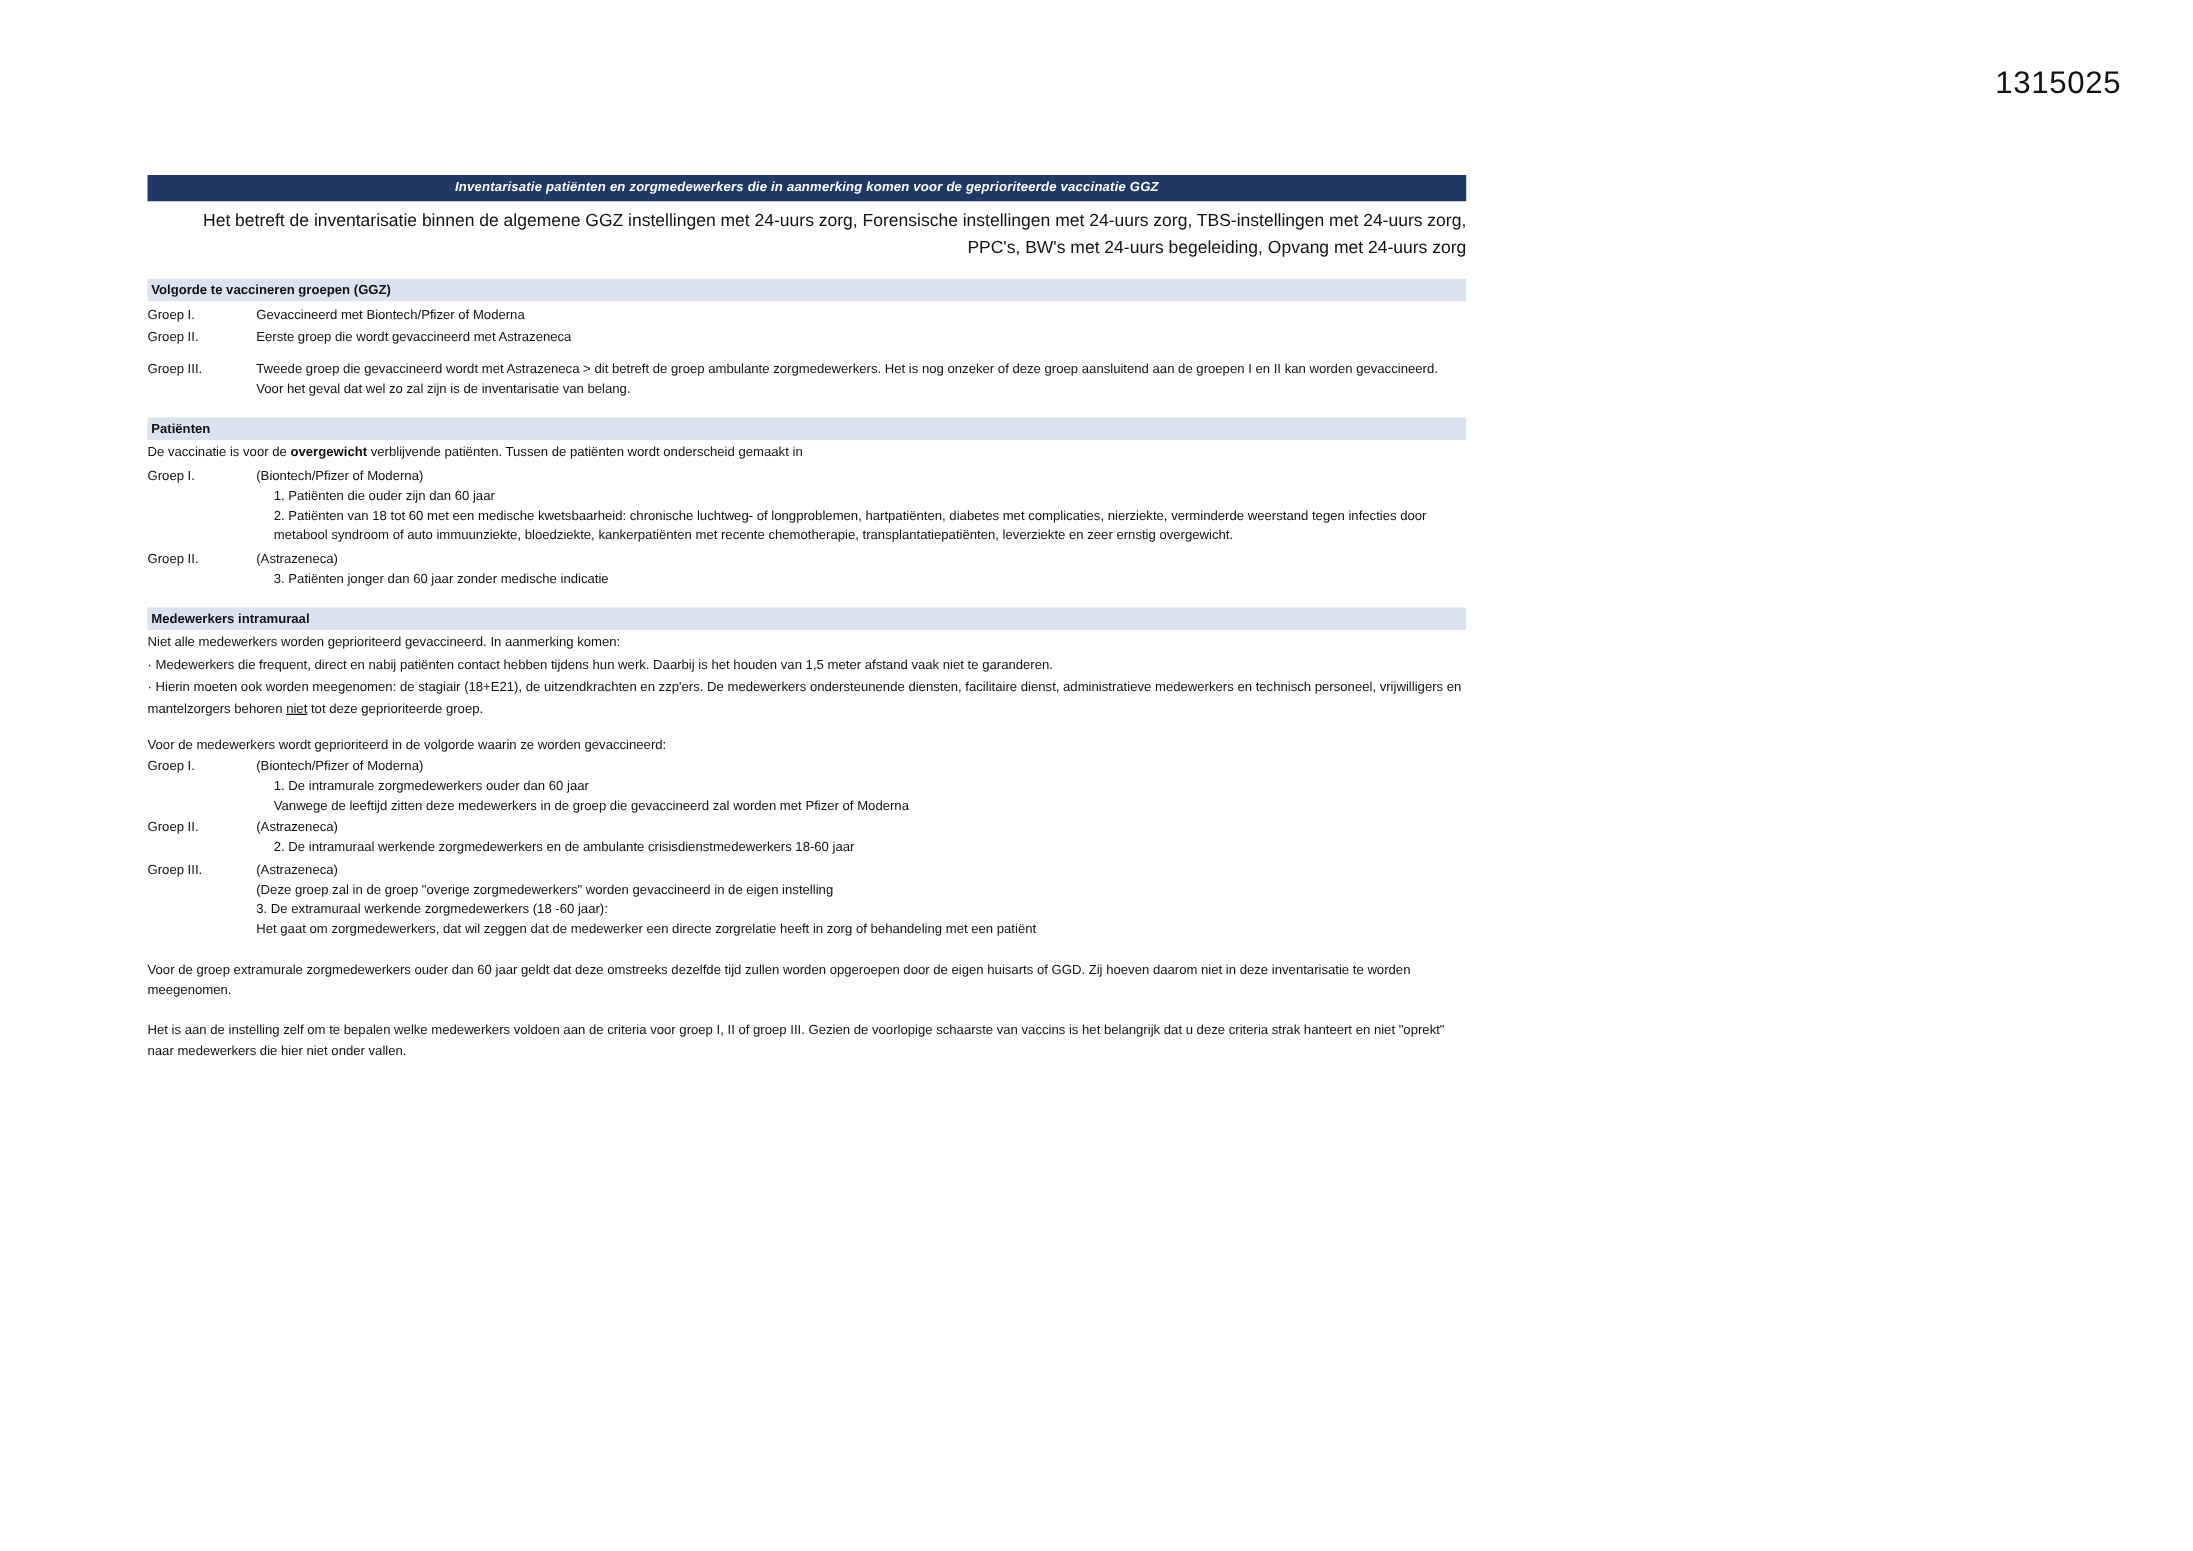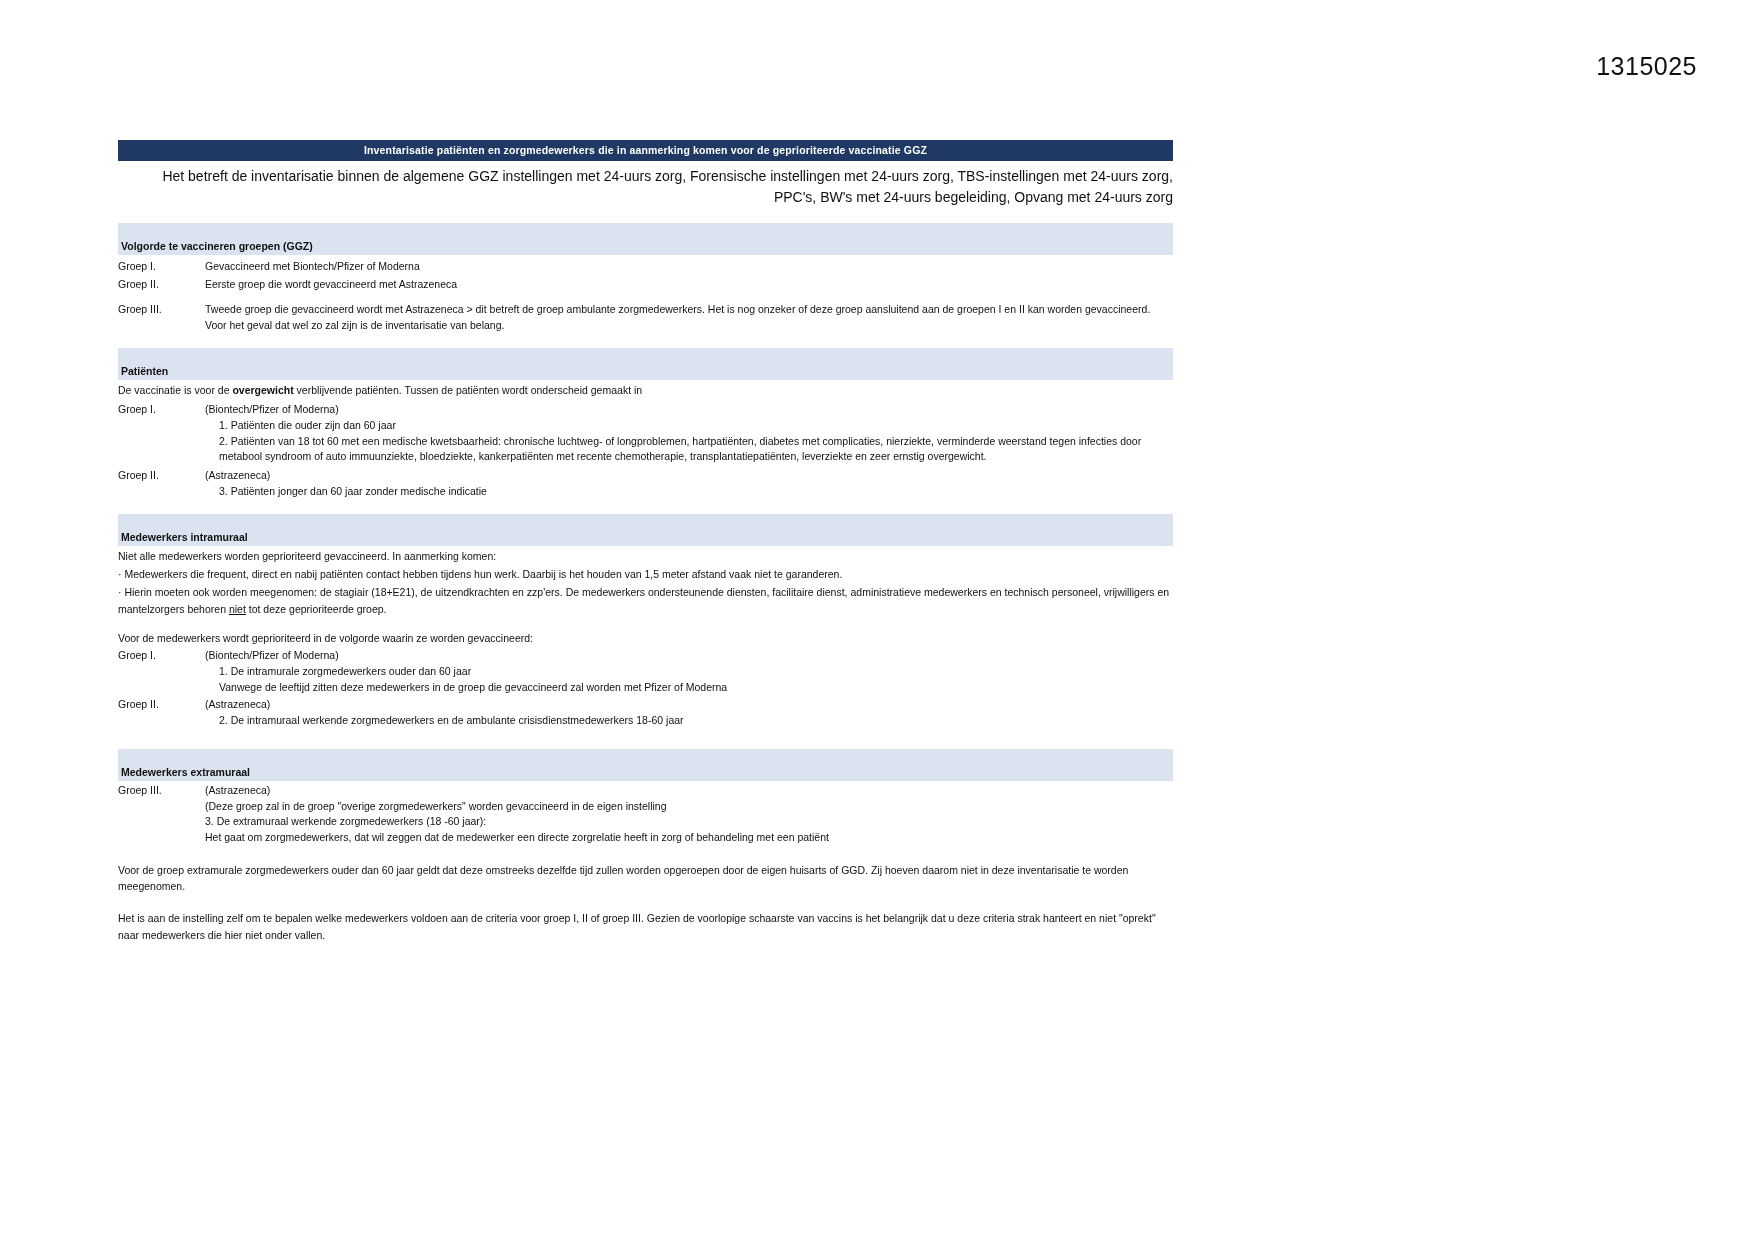--- a/index.html
+++ b/index.html
@@ -38,33 +38,34 @@
   }
   .title-bar {
     background: #1f3864;
     color: #ffffff;
     font-size: 10.5px;
     font-weight: bold;
     text-align: center;
     padding: 4px 0 4px 0;
     letter-spacing: 0.15px;
     line-height: 1.2;
+    font-style: italic;
   }
   .intro {
     font-size: 14px;
     line-height: 1.55;
     margin-top: 5px;
     text-align: right;
     color: #111;
   }
   .section-head {
     background: #dce3f0;
     font-size: 10.5px;
     font-weight: bold;
-    padding: 17px 0 3px 3px;
+    padding: 3px 0 3px 3px;
     margin-top: 14px;
     color: #111;
   }
   .row {
     display: flex;
     font-size: 10.5px;
     line-height: 1.5;
     margin-top: 4px;
     color: #111;
   }
@@ -157,21 +158,20 @@
     </div>
 
     <div class="row" style="margin-top:2px;">
       <div class="lbl">Groep II.</div>
       <div class="val">
         <span class="l1">(Astrazeneca)</span>
         <span class="l2">2. De intramuraal werkende zorgmedewerkers en de ambulante crisisdienstmedewerkers 18-60 jaar</span>
       </div>
     </div>
 
-    <div class="section-head" style="margin-top:20px;">Medewerkers extramuraal</div>
 
     <div class="row" style="margin-top:2px;">
       <div class="lbl">Groep III.</div>
       <div class="val">
         <span class="l1">(Astrazeneca)</span>
         <span class="l1">(Deze groep zal in de groep "overige zorgmedewerkers" worden gevaccineerd in de eigen instelling</span>
         <span class="l1">3. De extramuraal werkende zorgmedewerkers (18 -60 jaar):</span>
         <span class="l1">Het gaat om zorgmedewerkers, dat wil zeggen dat de medewerker een directe zorgrelatie heeft in zorg of behandeling met een patiënt</span>
       </div>
     </div>

